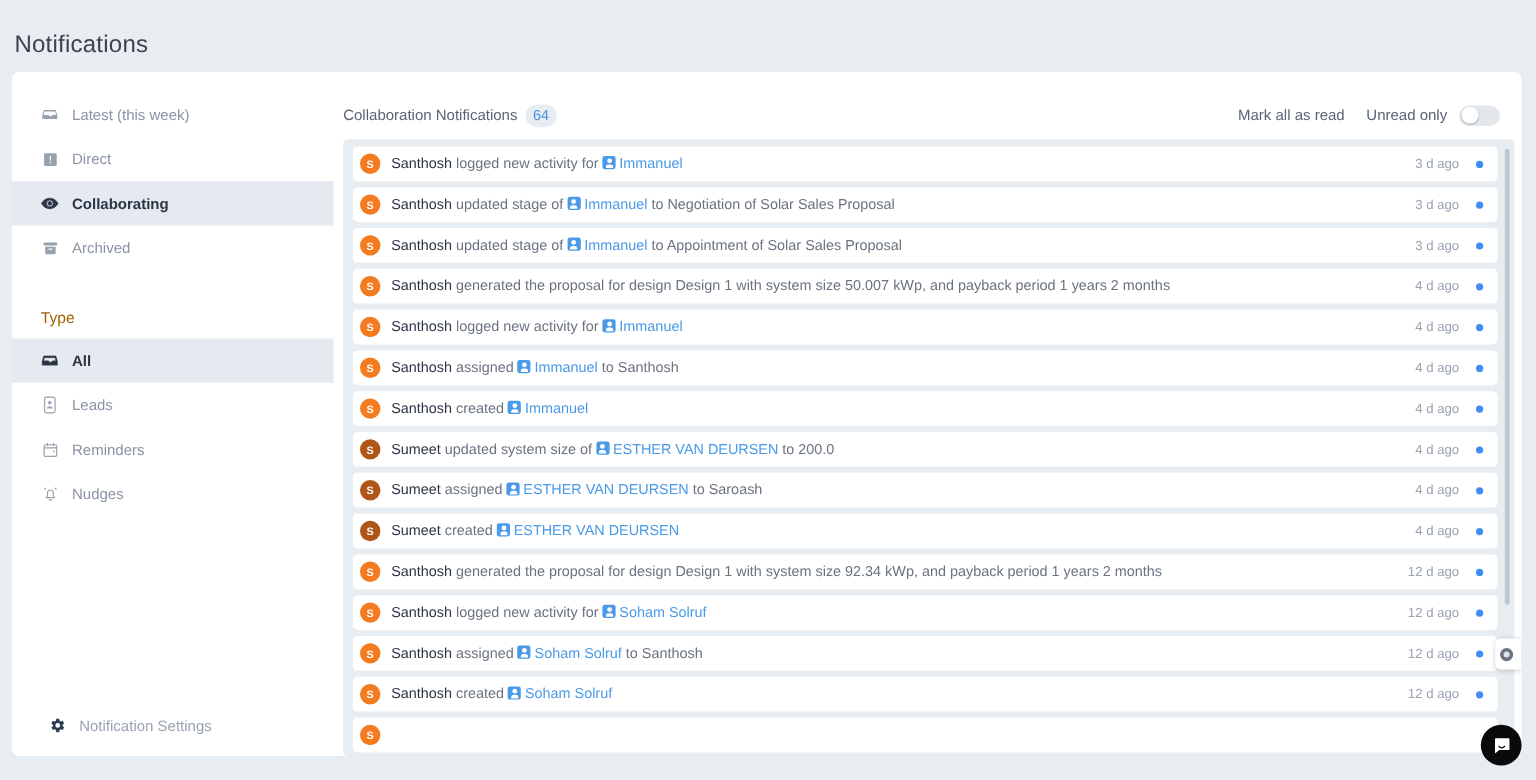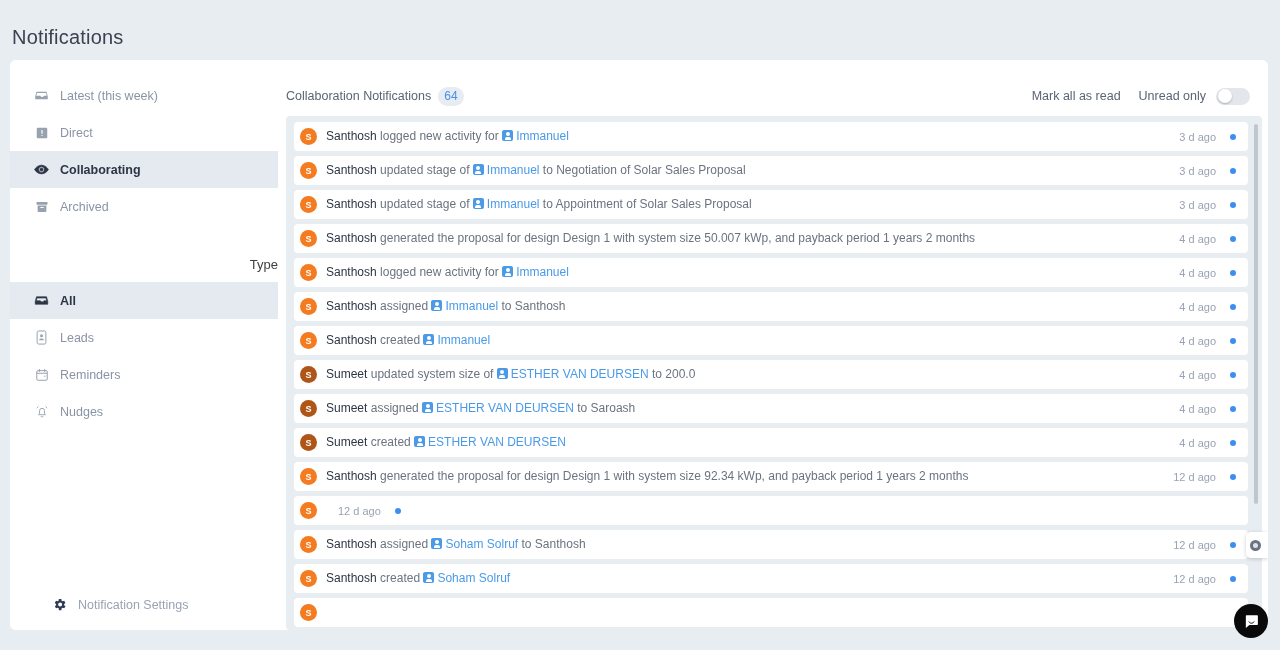--- a/index.html
+++ b/index.html
@@ -72,28 +72,27 @@
     flex: 0 0 15px;
   }
   .nav-item .nav-ico svg { display: block; }
   .nav-item.active .nav-ico svg { fill: #2d3545; stroke: #2d3545; }
 
   .nav-gap { height: 16px; }
 
   .section-label {
     padding: 16px 0 10px 24px;
     font-size: 13px;
-    color: #404040;
-    text-align: right;
+    color: #a16207;
   }
 
   .settings-row {
     position: absolute;
     bottom: 18px;
-    left: 16px;
+    left: 4px;
     display: flex;
     align-items: center;
     gap: 11px;
     padding-left: 26px;
     color: #9aa3b2;
     font-size: 12.5px;
     cursor: pointer;
   }
   .settings-row .gear { width: 15px; height: 15px; flex: 0 0 15px; }
 
@@ -485,20 +484,21 @@
             <span class="unread-dot"></span>
           </div>
           <div class="row">
             <span class="avatar" style="background: rgb(244, 123, 32);">S</span>
             <span class="row-text"><span class="who">Santhosh</span> <span>generated the proposal for design Design 1 with system size 92.34 kWp, and payback period 1 years 2 months</span> </span>
             <span class="row-time">12 d ago</span>
             <span class="unread-dot"></span>
           </div>
           <div class="row">
             <span class="avatar" style="background: rgb(244, 123, 32);">S</span>
+            <span class="row-text"><span class="who">Santhosh</span> <span>logged new activity for</span> <span class="lead-chip"></span><span class="lnk">Soham Solruf</span> </span>
             <span class="row-time">12 d ago</span>
             <span class="unread-dot"></span>
           </div>
           <div class="row">
             <span class="avatar" style="background: rgb(244, 123, 32);">S</span>
             <span class="row-text"><span class="who">Santhosh</span> <span>assigned</span> <span class="lead-chip"></span><span class="lnk">Soham Solruf</span> <span>to Santhosh</span></span>
             <span class="row-time">12 d ago</span>
             <span class="unread-dot"></span>
           </div>
           <div class="row">

